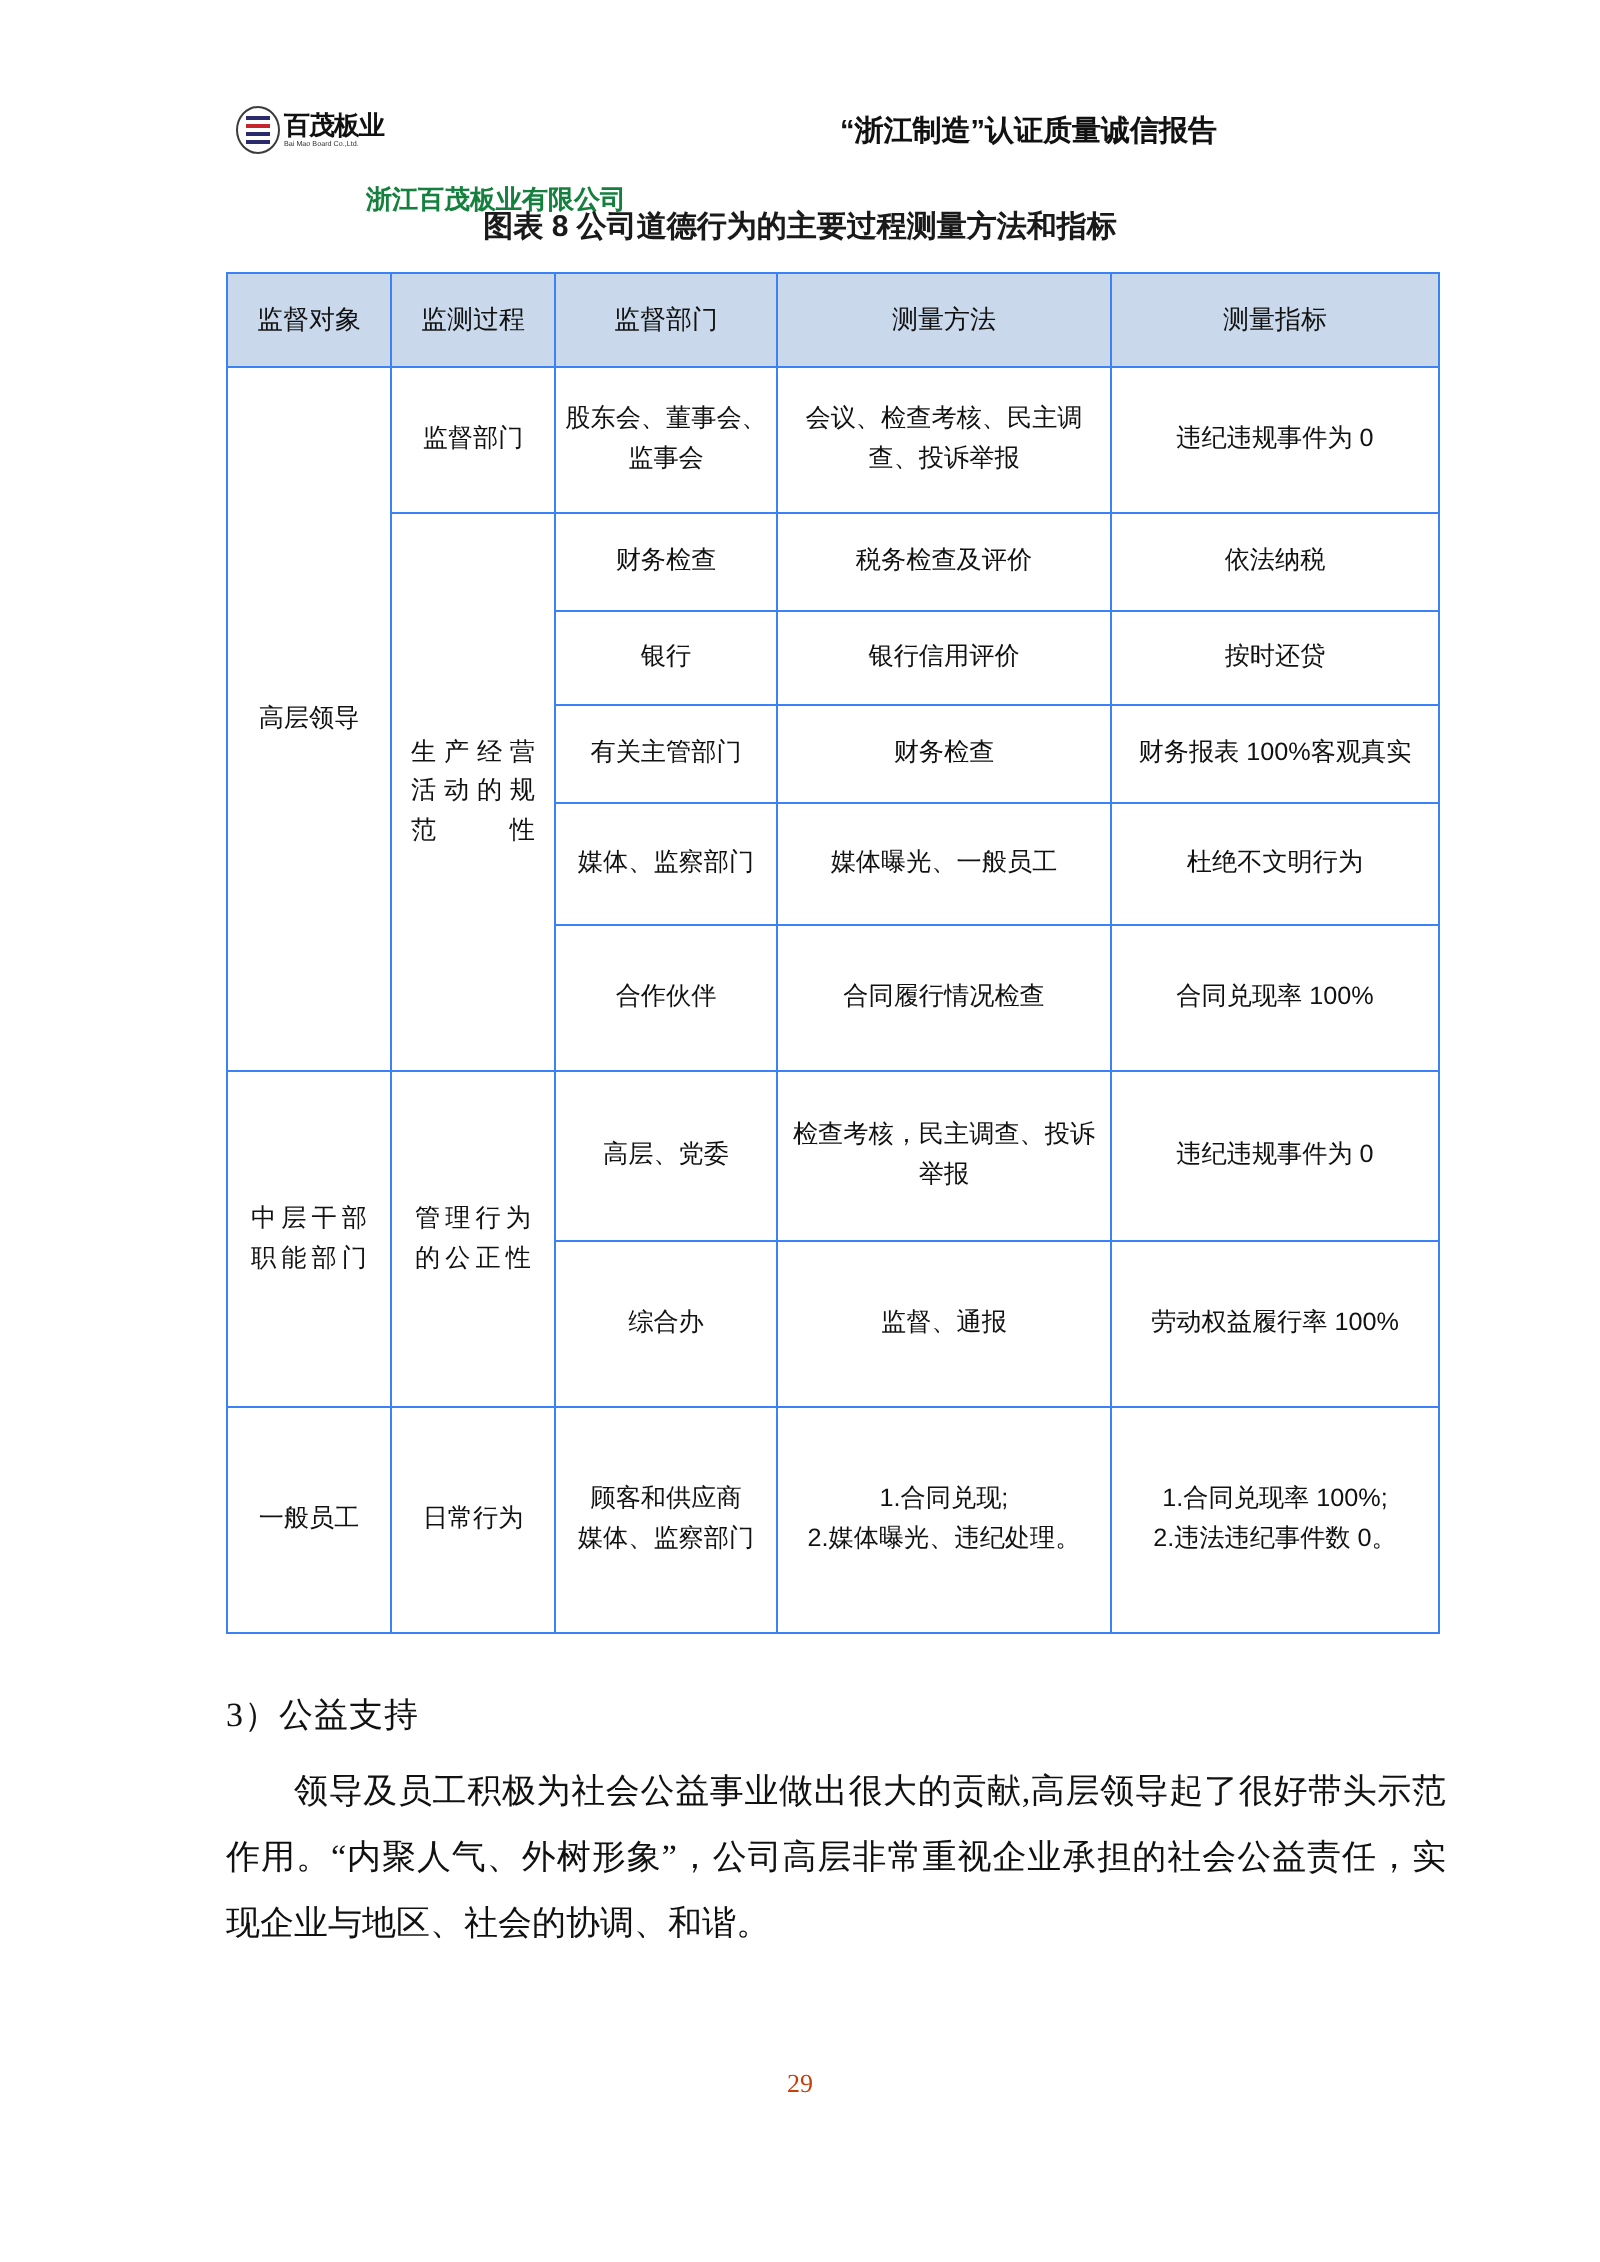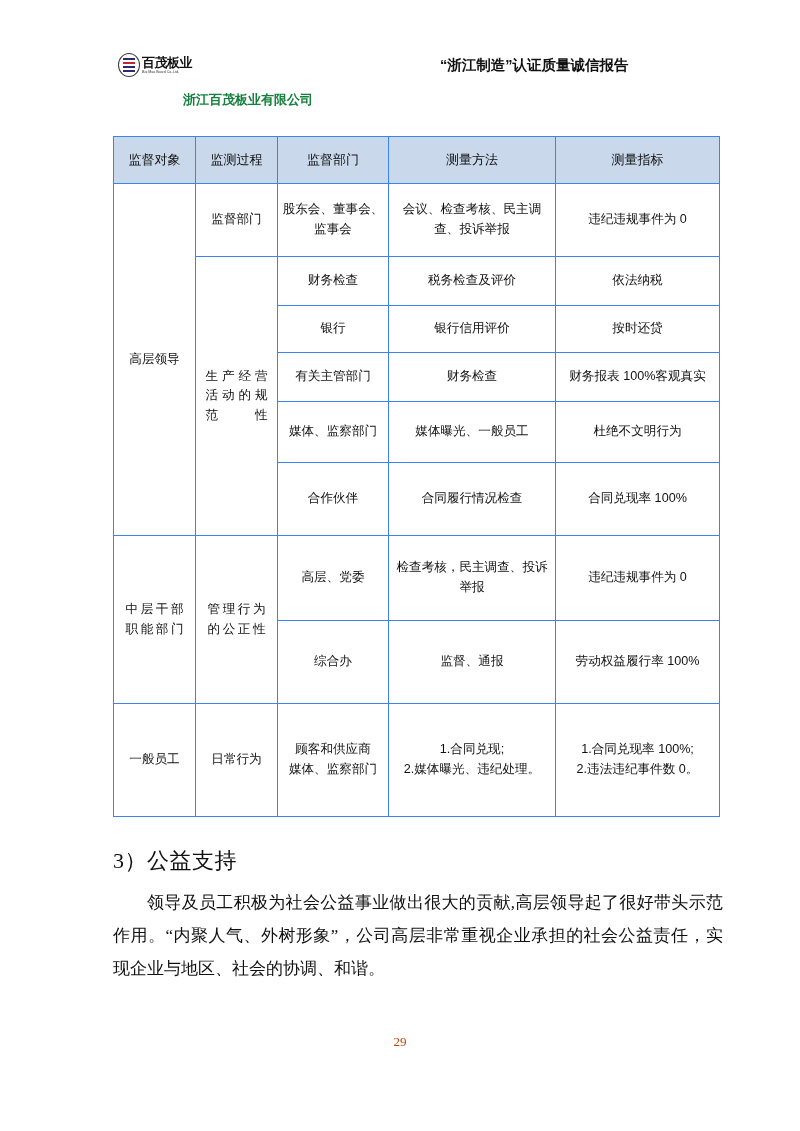--- a/index.html
+++ b/index.html
@@ -83,21 +83,20 @@
     margin-top: 37px;
   }
   .header-right {
     position: absolute;
     left: 420px;
     top: 10px;
     font-size: 14.5px;
     font-weight: bold;
     color: #111;
     white-space: nowrap;
-    margin-left: 20px;
   }
 
   
   .table-caption {
     position: absolute;
     left: 0;
     top: 104px;
     width: 800px;
     text-align: center;
     font-size: 15px;
@@ -154,21 +153,21 @@
 
   
   .body-sec {
     position: absolute;
     left: 113px;
     top: 846px;
     width: 610px;
     font-family: "Liberation Serif", serif;
   }
   .sec-head {
-    font-size: 22px;
+    font-size: 17px;
     color: #111;
     margin: 0 0 10px 0;
     letter-spacing: 0.5px;
   }
   .sec-body {
     font-size: 17px;
     color: #111;
     line-height: 1.95;
     text-align: justify;
     text-indent: 34px;
@@ -202,20 +201,21 @@
       </div>
       <div class="logo-text">
         <span class="logo-cn">百茂板业</span>
         <span class="logo-en">Bai Mao Board Co.,Ltd.</span>
       </div>
     </div>
     <div class="header-company">浙江百茂板业有限公司</div>
     <div class="header-right">“浙江制造”认证质量诚信报告</div>
   </div>
 
+  <div class="table-caption">图表 8 公司道德行为的主要过程测量方法和指标</div>
 
   <div class="tbl-wrap">
     <table class="mt">
       <colgroup>
         <col class="c1">
           <col class="c2">
           <col class="c3">
           <col class="c4">
           <col class="c5">
       </colgroup>

